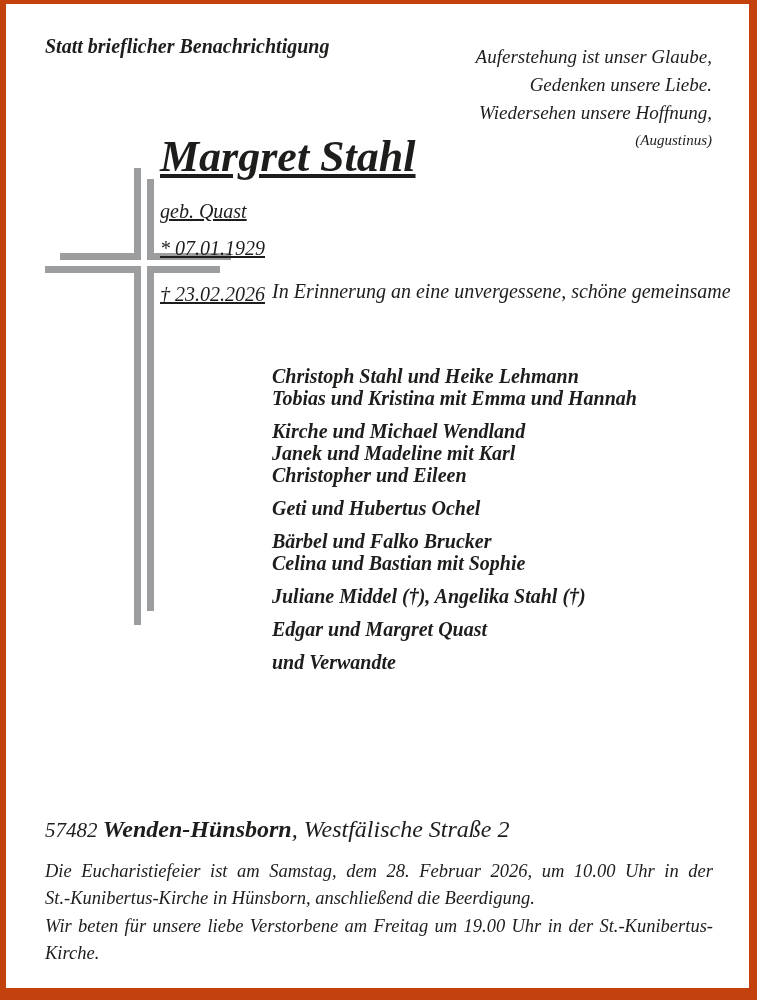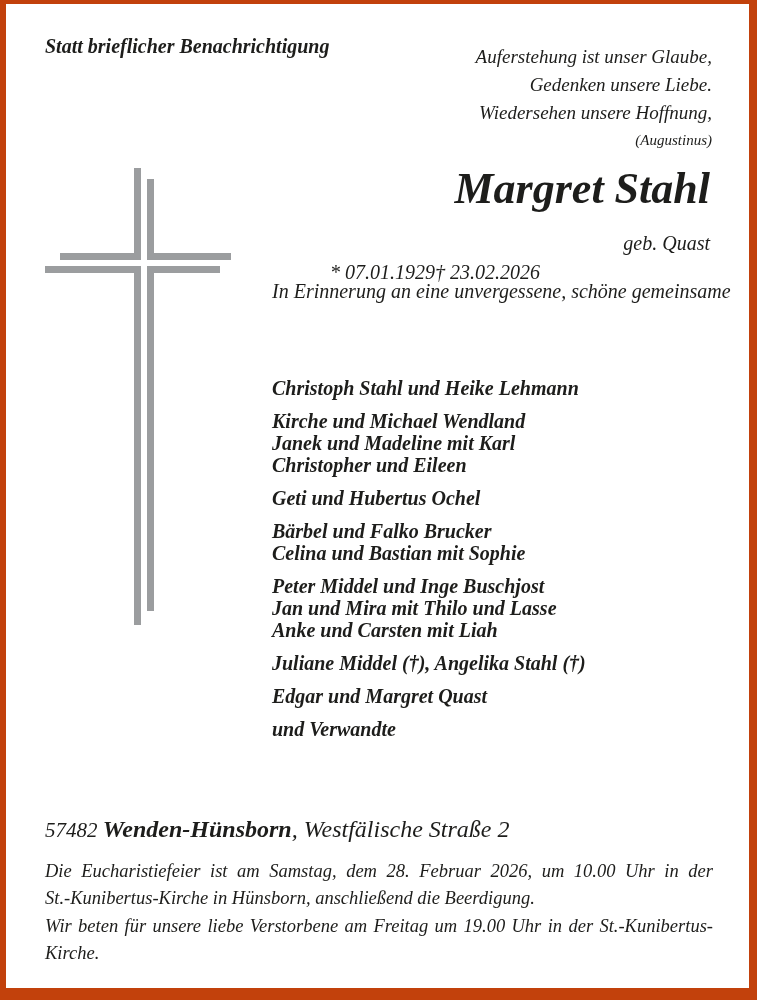--- a/index.html
+++ b/index.html
@@ -27,39 +27,40 @@
     text-align:right;
     font-style:italic;
     font-size:19px;line-height:28px;margin-top:12px;
   }
   .quote .attr{font-size:15px;line-height:24px;padding-top:1px;}
 
   .cross{left:40px;top:165px;}
   .cross rect{fill:#9b9d9f;}
 
   .name-block{
-    left:160px;top:164px;width:550px;text-align:right;
+    left:160px;top:132px;width:550px;text-align:left;
     font-style:italic;
+    text-decoration:underline;
   }
   .name-block .name{font-size:44px;line-height:50px;font-weight:bold;}
   .name-block .maiden{font-size:20px;line-height:24px;margin-top:17px;}
   .name-block .dates{
-    font-size:20px;line-height:24px;margin-top:5px;
-    display:flex;justify-content:center;
+    font-size:20px;line-height:24px;margin-top:13px;
+    display:flex;justify-content:center;gap:22px;flex-direction:column;
   }
 
   .intro{
     left:272px;top:278px;width:460px;
     font-style:italic;font-size:20px;line-height:27px;
   }
 
   .mourners{
     left:272px;top:365px;width:460px;
     font-style:italic;font-weight:bold;
-    font-size:20px;line-height:22px;margin-top:12px;
+    font-size:20px;line-height:22px;
   }
   .mourners .group{margin:0 0 11px 0;}
 
   .address{
     left:45px;top:813px;width:670px;
     font-style:italic;font-size:21px;line-height:32px;
   }
   .address .city{font-size:24px;font-weight:bold;}
   .address .street{font-size:24px;}
 
@@ -111,37 +112,33 @@
     </div>
   </div>
 
   <div class="abs intro">
     <div>In Erinnerung an eine unvergessene, schöne gemeinsame</div>
   </div>
 
   <div class="abs mourners">
     <div class="group">
       <div>Christoph Stahl und Heike Lehmann</div>
+      <div>Tobias und Kristina mit Emma und Hannah</div>
     </div>
     <div class="group">
       <div>Kirche und Michael Wendland</div>
       <div>Janek und Madeline mit Karl</div>
       <div>Christopher und Eileen</div>
     </div>
     <div class="group">
       <div>Geti und Hubertus Ochel</div>
     </div>
     <div class="group">
       <div>Bärbel und Falko Brucker</div>
       <div>Celina und Bastian mit Sophie</div>
-    </div>
-    <div class="group">
-      <div>Peter Middel und Inge Buschjost</div>
-      <div>Jan und Mira mit Thilo und Lasse</div>
-      <div>Anke und Carsten mit Liah</div>
     </div>
     <div class="group">
       <div>Juliane Middel (†), Angelika Stahl (†)</div>
     </div>
     <div class="group">
       <div>Edgar und Margret Quast</div>
     </div>
     <div class="group">
       <div>und Verwandte</div>
     </div>

